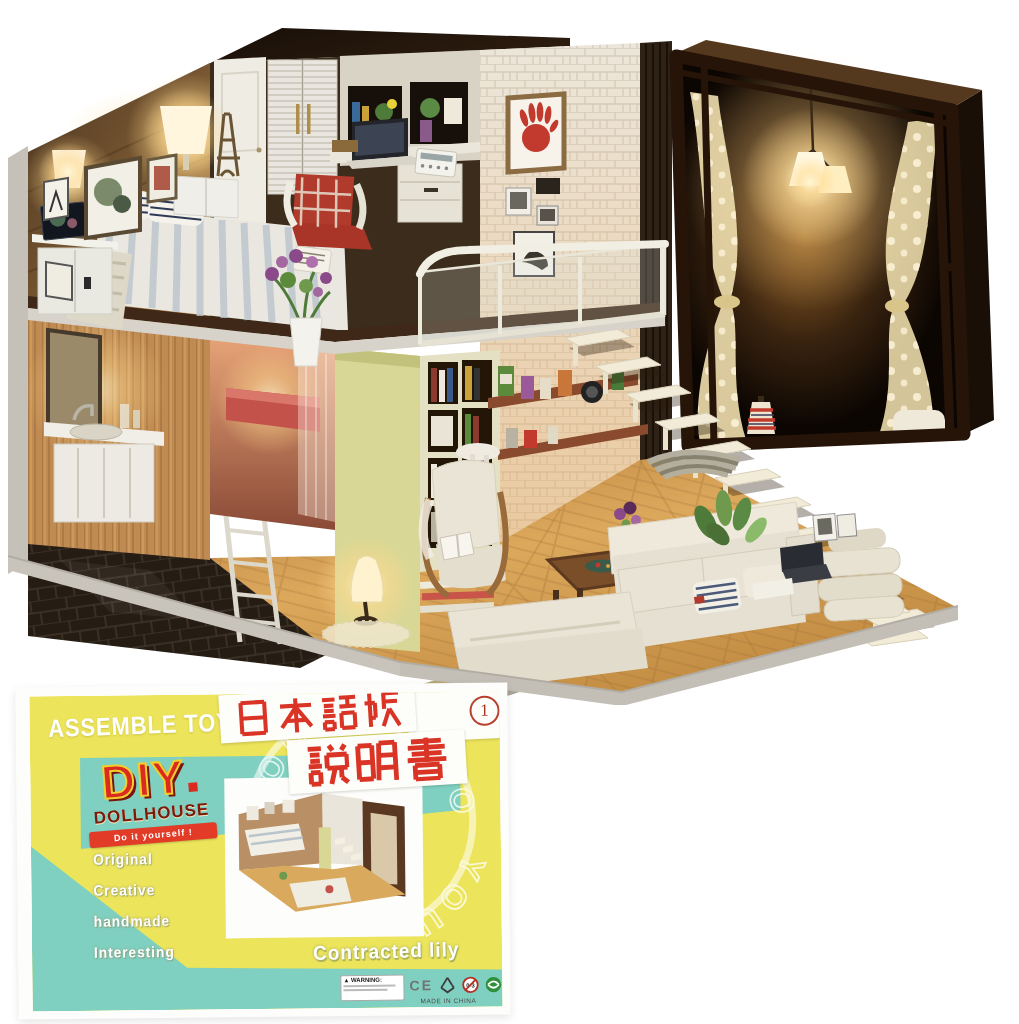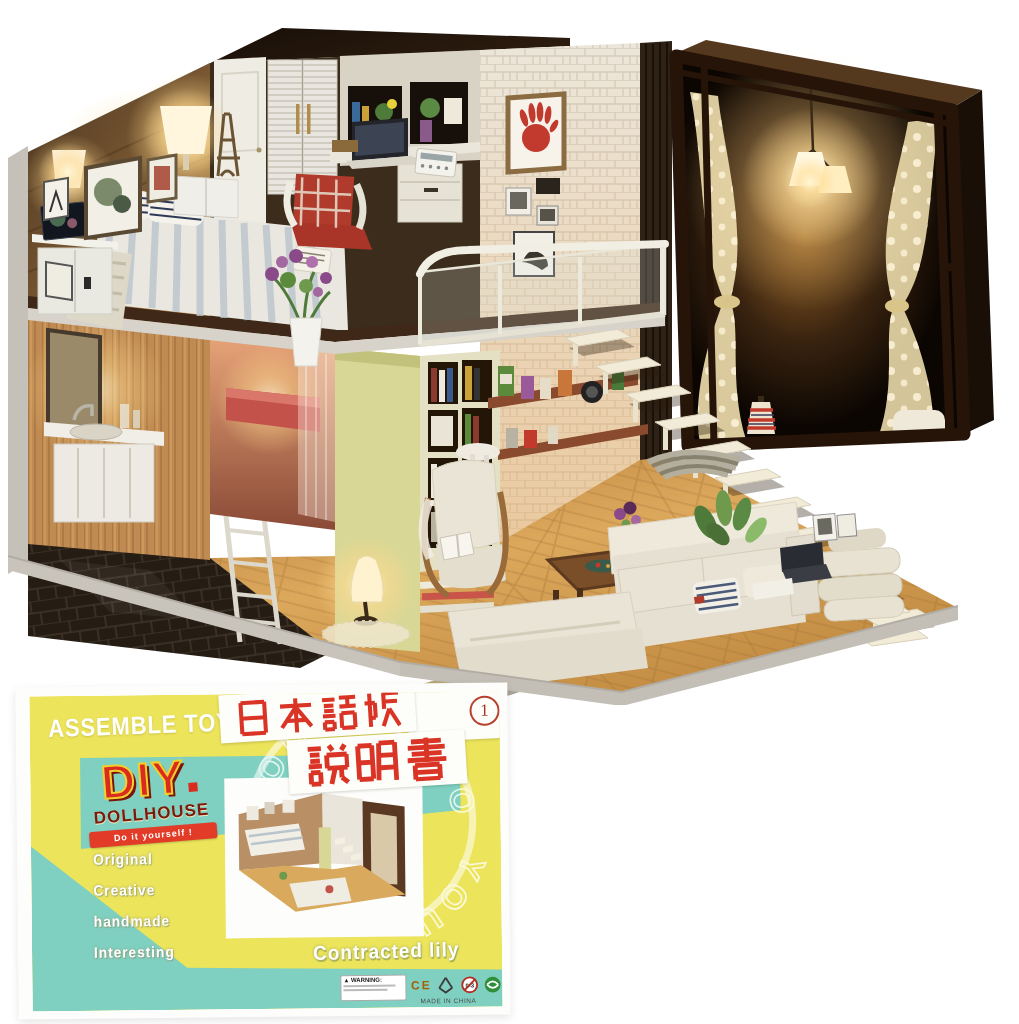--- a/index.html
+++ b/index.html
@@ -36,21 +36,21 @@
           font-size:9px;line-height:16px;font-weight:bold;letter-spacing:1px;box-shadow:0 1px 2px rgba(0,0,0,.2);}
   .feat{left:62px;color:#fff;font-weight:bold;font-size:15px;letter-spacing:1px;
         text-shadow:0 0 3px rgba(150,150,120,.9),1px 1px 0 rgba(120,140,90,.5);transform:scaleX(.92);transform-origin:0 0;}
   #contracted{left:258px;top:249px;width:178px;text-align:right;color:#fff;font-weight:bold;font-size:20px;
               letter-spacing:1px;transform:rotate(-1deg) scaleX(.95);transform-origin:0 0;
               text-shadow:0 0 3px rgba(150,160,90,.9),1px 2px 0 rgba(120,140,90,.5);}
   #icons{left:308px;top:282px;width:162px;height:30px;display:flex;align-items:flex-start;gap:5px;}
   #warnbox{width:64px;height:22px;background:#fff;border:1px solid #aaa;border-radius:2px;padding:1px 2px;}
   #warnhead{font-size:6px;font-weight:bold;color:#222;line-height:6px;}
   .wline{height:2px;background:#bbb;margin-top:2px;}
-  #cemark{font-size:12px;font-weight:bold;color:#a16207;letter-spacing:2px;line-height:22px;}
+  #cemark{font-size:14px;font-weight:bold;color:#737373;letter-spacing:2px;line-height:22px;}
   #madein{left:388px;top:305px;font-size:6.5px;color:#4c4c4c;letter-spacing:.5px;}
 </style>
 </head>
 <body>
 <div id="stage">
 
 <svg id="scene" viewBox="0 0 1019 705">
   <defs>
     <radialGradient id="glow">
           <stop offset="0" stop-color="#fff8d8" stop-opacity=".95"></stop>

